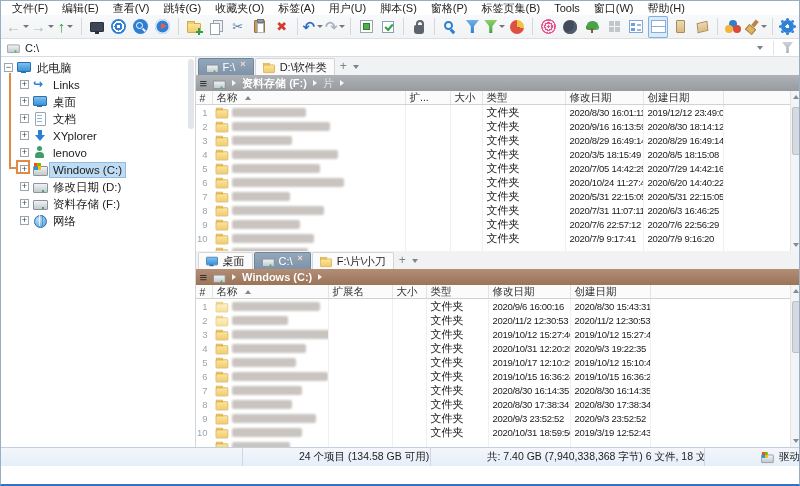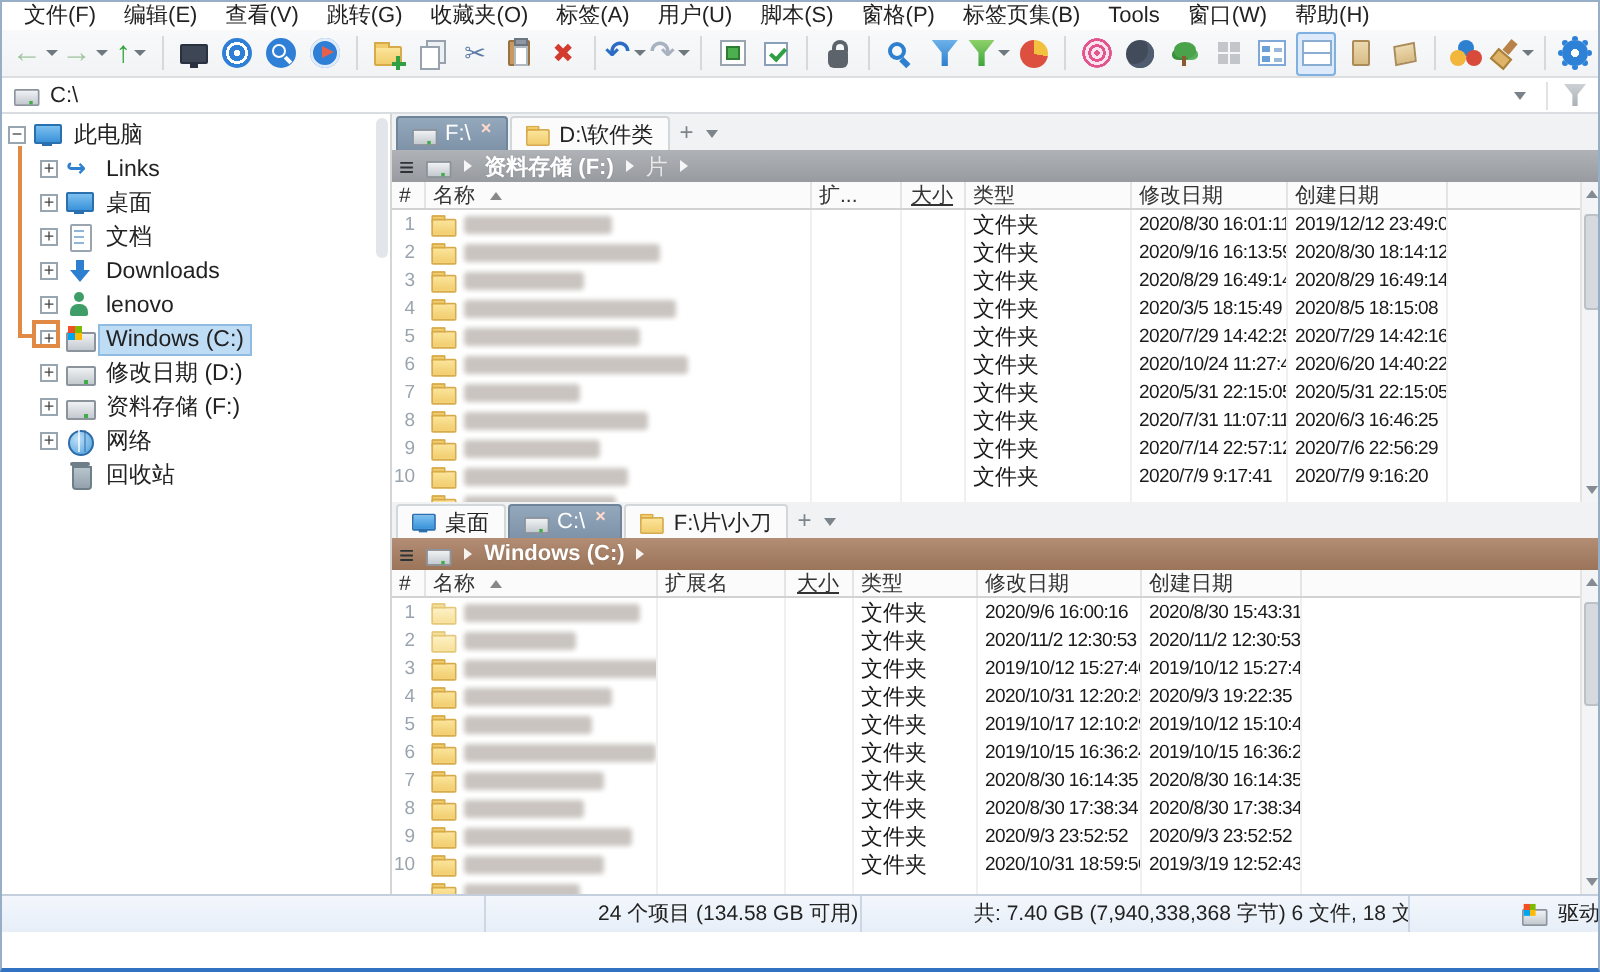--- a/index.html
+++ b/index.html
@@ -134,21 +134,21 @@
   .tabplus{font-size:12px;color:#7c848c;padding:0 4px;align-self:center;}
   .tabdd{width:0;height:0;border-left:3.5px solid transparent;border-right:3.5px solid transparent;border-top:4px solid #7c848c;margin:0 3px 6px 1px;align-self:flex-end;}
   .crumb{height:16px;display:flex;align-items:center;color:#fff;font-size:11px;padding-left:4px;gap:3px;white-space:nowrap;}
   .ham::before{content:"≡";font-size:13px;font-weight:bold;color:#2e3338;}
   .ham{margin-right:3px;}
   .cseg{font-weight:bold;text-shadow:0 0 1px rgba(0,0,0,.15);}
   .cseg.dim{opacity:.75;font-weight:normal;}
   .csep{width:0;height:0;border-left:4px solid rgba(255,255,255,.9);border-top:3.5px solid transparent;border-bottom:3.5px solid transparent;margin:0 3px;}
   .hdr{height:14px;display:flex;background:#fbfbfb;border-bottom:1px solid #d2d2d2;font-size:10.5px;color:#333;}
   .hcell{flex:none;display:flex;align-items:center;padding-left:4px;border-right:1px solid #e4e4e4;overflow:hidden;white-space:nowrap;}
-  .hcell.right{justify-content:center;padding-right:4px;text-decoration:underline;}
+  .hcell.right{justify-content:flex-start;padding-right:4px;}
   .hcell.fill{flex:1;border-right:none;}
   .sortup{width:0;height:0;border-left:3.5px solid transparent;border-right:3.5px solid transparent;border-bottom:4px solid #888;margin-left:7px;}
   .rows{position:relative;overflow:hidden;}
   .frow{height:14px;display:flex;align-items:center;font-size:11px;color:#1a1a1a;}
   .cell{flex:none;height:100%;display:flex;align-items:center;overflow:hidden;border-right:1px solid #f0f0f0;white-space:nowrap;}
   .c-num{justify-content:flex-end;padding-right:5px;color:#9aa4ae;font-size:9.5px;border-right:none;}
   .c-name{padding-left:2px;gap:4px;}
   .c-name .fi{transform:scale(.9);}
   .c-date{font-size:9.5px;letter-spacing:-0.3px;padding-left:4px;}
   .c-type{padding-left:4px;}
@@ -334,21 +334,21 @@
           <span class="tlabel">桌面</span>
         </div>
         <div class="trow" style="padding-left: 19px;">
           <span class="exp">+</span>
           <span class="fi fi-doc"></span>
           <span class="tlabel">文档</span>
         </div>
         <div class="trow" style="padding-left: 19px;">
           <span class="exp">+</span>
           <span class="fi fi-down"></span>
-          <span class="tlabel">Downloads</span>
+          <span class="tlabel">XYplorer</span>
         </div>
         <div class="trow" style="padding-left: 19px;">
           <span class="exp">+</span>
           <span class="fi fi-user"></span>
           <span class="tlabel">lenovo</span>
         </div>
         <div class="trow" style="padding-left: 19px;">
           <span class="exp">+</span>
           <span class="fi fi-cdrive"></span>
           <span class="tlabel sel">Windows (C:)</span>
@@ -360,25 +360,20 @@
         </div>
         <div class="trow" style="padding-left: 19px;">
           <span class="exp">+</span>
           <span class="fi fi-drive"></span>
           <span class="tlabel">资料存储 (F:)</span>
         </div>
         <div class="trow" style="padding-left: 19px;">
           <span class="exp">+</span>
           <span class="fi fi-net"></span>
           <span class="tlabel">网络</span>
-        </div>
-        <div class="trow" style="padding-left: 19px;">
-          <span class="expph"></span>
-          <span class="fi fi-bin"></span>
-          <span class="tlabel">回收站</span>
         </div>
       </div>
     <div class="panes">
       <div class="fpane top" id="pane0">
           <div class="tabbar">
             <span class="tab active">
               <span class="fi fi-drive fi-mini"></span>
               <span>F:\</span>
               <span class="tabx">×</span>
             </span>
@@ -478,21 +473,21 @@
             </div>
             <div class="frow">
               <span class="cell c-num" style="width: 17px;">5</span>
               <span class="cell c-name" style="width: 193px;">
                 <span class="fi fi-folder"></span>
                 <span class="blurbar" style="width: 88px;"></span>
               </span>
               <span class="cell c-ext" style="width: 45px;"></span>
               <span class="cell c-size" style="width: 32px;"></span>
               <span class="cell c-type" style="width: 83px;">文件夹</span>
-              <span class="cell c-date" style="width: 78px;">2020/7/29 14:42:25</span>
+              <span class="cell c-date" style="width: 78px;">2020/7/05 14:42:25</span>
               <span class="cell c-date" style="width: 80px;">2020/7/29 14:42:16</span>
               <span class="cell c-fill"></span>
             </div>
             <div class="frow">
               <span class="cell c-num" style="width: 17px;">6</span>
               <span class="cell c-name" style="width: 193px;">
                 <span class="fi fi-folder"></span>
                 <span class="blurbar" style="width: 112px;"></span>
               </span>
               <span class="cell c-ext" style="width: 45px;"></span>
@@ -530,21 +525,21 @@
             </div>
             <div class="frow">
               <span class="cell c-num" style="width: 17px;">9</span>
               <span class="cell c-name" style="width: 193px;">
                 <span class="fi fi-folder"></span>
                 <span class="blurbar" style="width: 68px;"></span>
               </span>
               <span class="cell c-ext" style="width: 45px;"></span>
               <span class="cell c-size" style="width: 32px;"></span>
               <span class="cell c-type" style="width: 83px;">文件夹</span>
-              <span class="cell c-date" style="width: 78px;">2020/7/14 22:57:12</span>
+              <span class="cell c-date" style="width: 78px;">2020/7/6 22:57:12</span>
               <span class="cell c-date" style="width: 80px;">2020/7/6 22:56:29</span>
               <span class="cell c-fill"></span>
             </div>
             <div class="frow">
               <span class="cell c-num" style="width: 17px;">10</span>
               <span class="cell c-name" style="width: 193px;">
                 <span class="fi fi-folder"></span>
                 <span class="blurbar" style="width: 82px;"></span>
               </span>
               <span class="cell c-ext" style="width: 45px;"></span>

